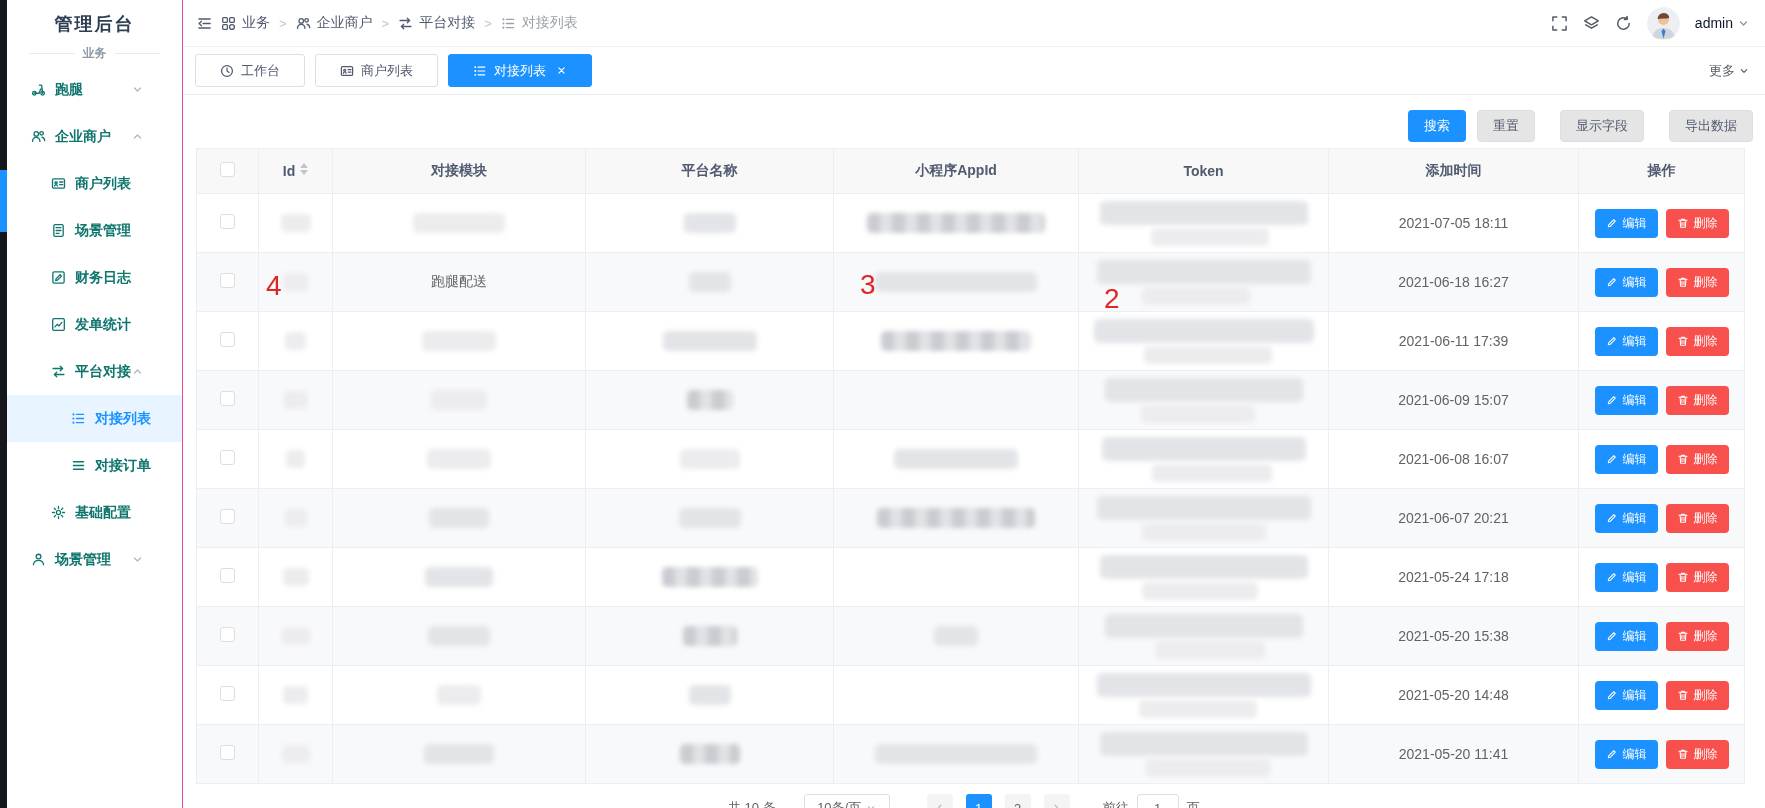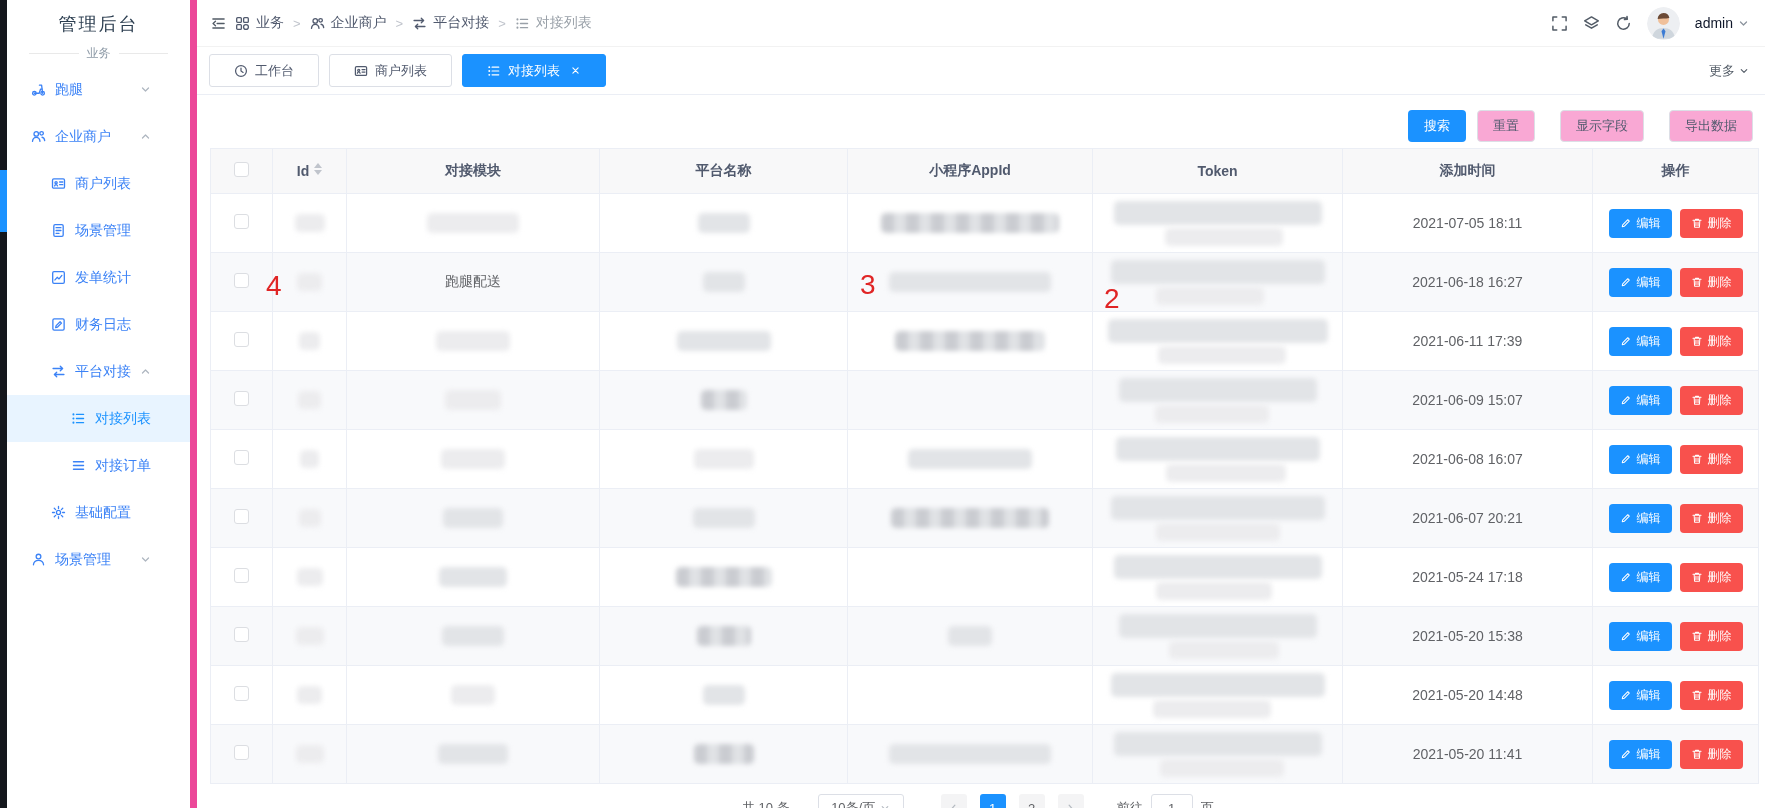--- a/index.html
+++ b/index.html
@@ -3,25 +3,25 @@
 <meta charset="utf-8">
 <style>
   html,body{margin:0;padding:0;width:1765px;height:808px;overflow:hidden;background:#fff;
     font-family:"Liberation Sans","DejaVu Sans",sans-serif;color:#515a6e;}
   *{box-sizing:border-box;}
   .app{display:flex;width:1765px;height:808px;position:relative;}
   
   .edge-strip{width:7px;flex:none;background:#14171c;position:relative;}
   .edge-blue{position:absolute;left:0;top:170px;width:7px;height:62px;background:#1b92ff;}
   
-  .sidebar{width:190px;flex:none;background:#fff;border-right:7px solid #ec4899;overflow:hidden;}
+  .sidebar{width:176px;flex:none;background:#fff;border-right:1px solid #ec4899;overflow:hidden;font-weight:bold;}
   .side-title{font-size:18px;color:#2c3e50;text-align:center;padding-top:12px;letter-spacing:2px;}
   .side-group{display:flex;align-items:center;gap:8px;color:#8c99a6;font-size:12px;padding:9px 22px 4px;}
   .side-group .gline{flex:1;height:1px;background:#e9e9e9;}
-  .menu-item{height:47px;display:flex;align-items:center;font-size:14px;color:#3b82f6;cursor:pointer;position:relative;}
+  .menu-item{height:47px;display:flex;align-items:center;font-size:14px;color:#0f766e;cursor:pointer;position:relative;}
   .menu-item.lv1{padding-left:24px;}
   .menu-item.lv2{padding-left:44px;}
   .menu-item.lv3{padding-left:64px;}
   .menu-item.active{background:#e8f4ff;color:#1b92ff;}
   .menu-item .icn{margin-right:9px;}
   .menu-item .chev{position:absolute;right:30px;color:#aeb6c0;}
   
   .icn{display:inline-flex;width:15px;height:15px;flex:none;}
   .icn svg{width:100%;height:100%;}
   .icn.big{width:17px;height:17px;}
@@ -43,21 +43,21 @@
     border-radius:3px;margin-right:10px;font-size:13px;color:#515a6e;background:#fff;cursor:pointer;white-space:nowrap;}
   .tab.active{background:#1b92ff;border-color:#1b92ff;color:#fff;}
   .tab .icn{width:14px;height:14px;}
   .tab .tclose{width:11px;height:11px;margin-left:3px;}
   .more{margin-left:auto;font-size:13px;color:#525b66;display:flex;align-items:center;gap:4px;cursor:pointer;}
   .more .icn{width:10px;height:10px;}
   
   .content{flex:1;padding:8px 12px 0 13px;position:relative;min-height:0;}
   .toolbar{display:flex;align-items:center;height:45px;}
   .btn{height:32px;border-radius:4px;font-size:13px;display:inline-flex;align-items:center;justify-content:center;
-    gap:6px;padding:0 15px;border:1px solid transparent;cursor:pointer;background:#f9a8d4;white-space:nowrap;}
+    gap:6px;padding:0 15px;border:1px solid transparent;cursor:pointer;background:#e5e5e5;white-space:nowrap;}
   .btn .icn{width:13px;height:13px;}
   .btn.primary{background:#1b92ff;color:#fff;}
   .btn.danger{background:#f8514d;color:#fff;}
   .btn.plain{border-color:#dcdfe6;color:#515a6e;}
   .tb-left{display:flex;gap:11px;}
   .tb-right{margin-left:auto;display:flex;gap:11px;align-items:center;}
   .tb-right .gap{width:3px;}
   
   table{width:1548px;border-collapse:collapse;table-layout:fixed;font-size:14px;}
   th,td{border:1px solid #ebeef5;text-align:center;vertical-align:middle;overflow:hidden;}
@@ -161,34 +161,34 @@
             <svg viewBox="0 0 16 16" fill="none" stroke="currentColor" stroke-width="1.4" stroke-linecap="round" stroke-linejoin="round">
               <rect x="3" y="1.8" width="10" height="12.4" rx="1.4"></rect>
               <path d="M5.4 5h5.2M5.4 8h5.2M5.4 11h3.2"></path>
             </svg>
           </span>
           <span>场景管理</span>
         </div>
         <div class="menu-item lv2">
           <span class="icn">
             <svg viewBox="0 0 16 16" fill="none" stroke="currentColor" stroke-width="1.4" stroke-linecap="round" stroke-linejoin="round">
+              <rect x="2" y="2" width="12" height="12" rx="1.4"></rect>
+              <path d="M5 11.2l.5-2 4.2-4.2 1.5 1.5-4.2 4.2z"></path>
+            </svg>
+          </span>
+          <span>财务日志</span>
+        </div>
+        <div class="menu-item lv2">
+          <span class="icn">
+            <svg viewBox="0 0 16 16" fill="none" stroke="currentColor" stroke-width="1.4" stroke-linecap="round" stroke-linejoin="round">
               <rect x="1.8" y="1.8" width="12.4" height="12.4" rx="1.4"></rect>
               <path d="M4.2 10.6l2.4-2.8 2 1.7 3-3.7"></path>
             </svg>
           </span>
           <span>发单统计</span>
-        </div>
-        <div class="menu-item lv2">
-          <span class="icn">
-            <svg viewBox="0 0 16 16" fill="none" stroke="currentColor" stroke-width="1.4" stroke-linecap="round" stroke-linejoin="round">
-              <rect x="2" y="2" width="12" height="12" rx="1.4"></rect>
-              <path d="M5 11.2l.5-2 4.2-4.2 1.5 1.5-4.2 4.2z"></path>
-            </svg>
-          </span>
-          <span>财务日志</span>
         </div>
         <div class="menu-item lv2">
           <span class="icn">
             <svg viewBox="0 0 16 16" fill="none" stroke="currentColor" stroke-width="1.4" stroke-linecap="round" stroke-linejoin="round">
               <path d="M2.2 4.8h10M9.9 2.4l2.5 2.4-2.5 2.4M13.8 11.2h-10M6.1 8.8l-2.5 2.4 2.5 2.4"></path>
             </svg>
           </span>
           <span>平台对接</span>
           <span class="icn chev" style="width: 11px; height: 11px;">
             <svg viewBox="0 0 16 16" fill="none" stroke="currentColor" stroke-width="1.4" stroke-linecap="round" stroke-linejoin="round">

